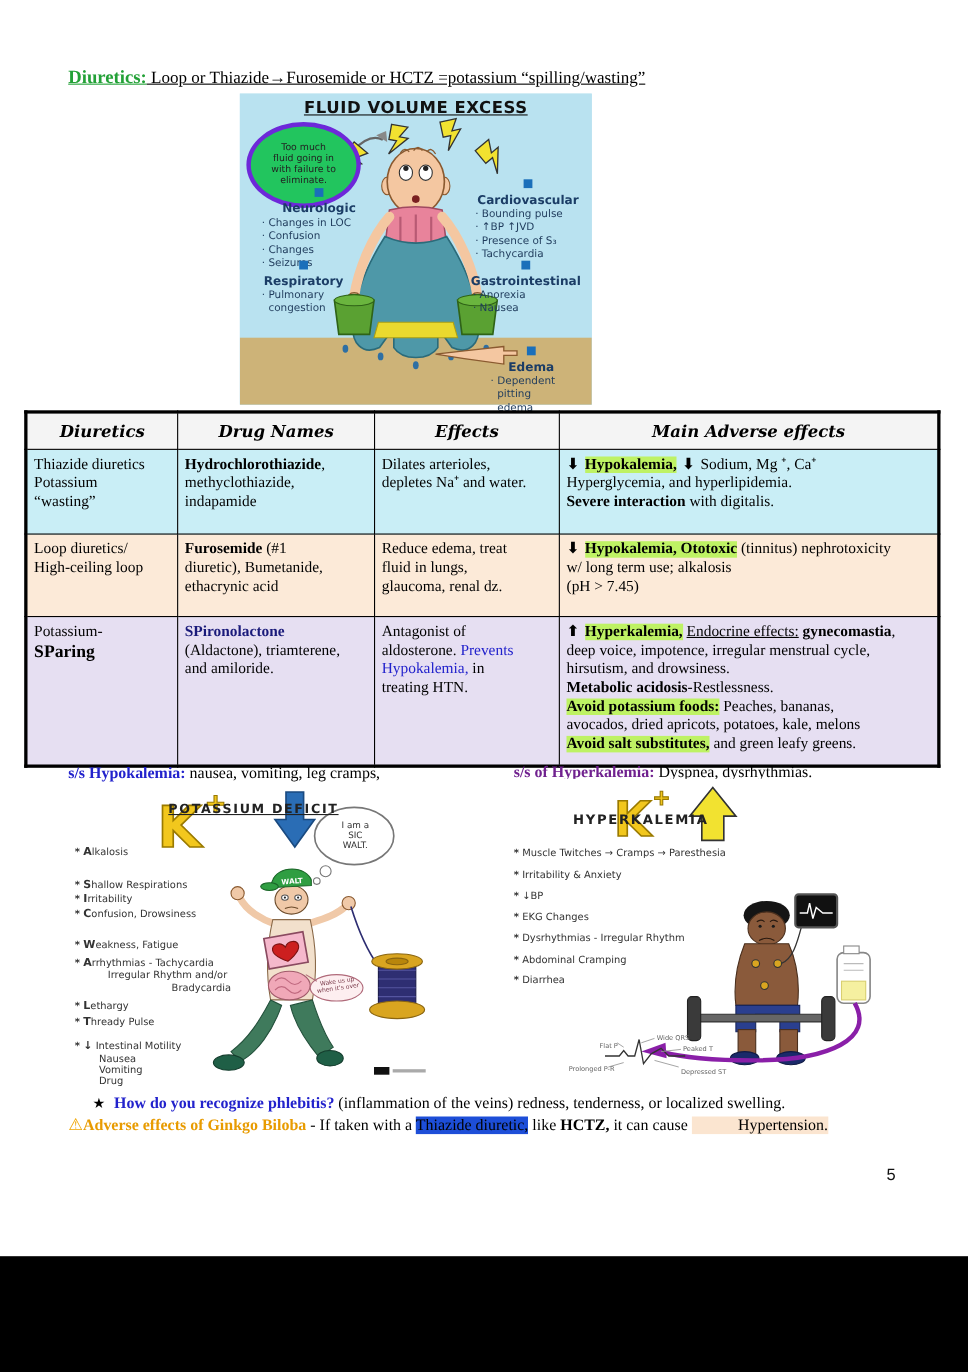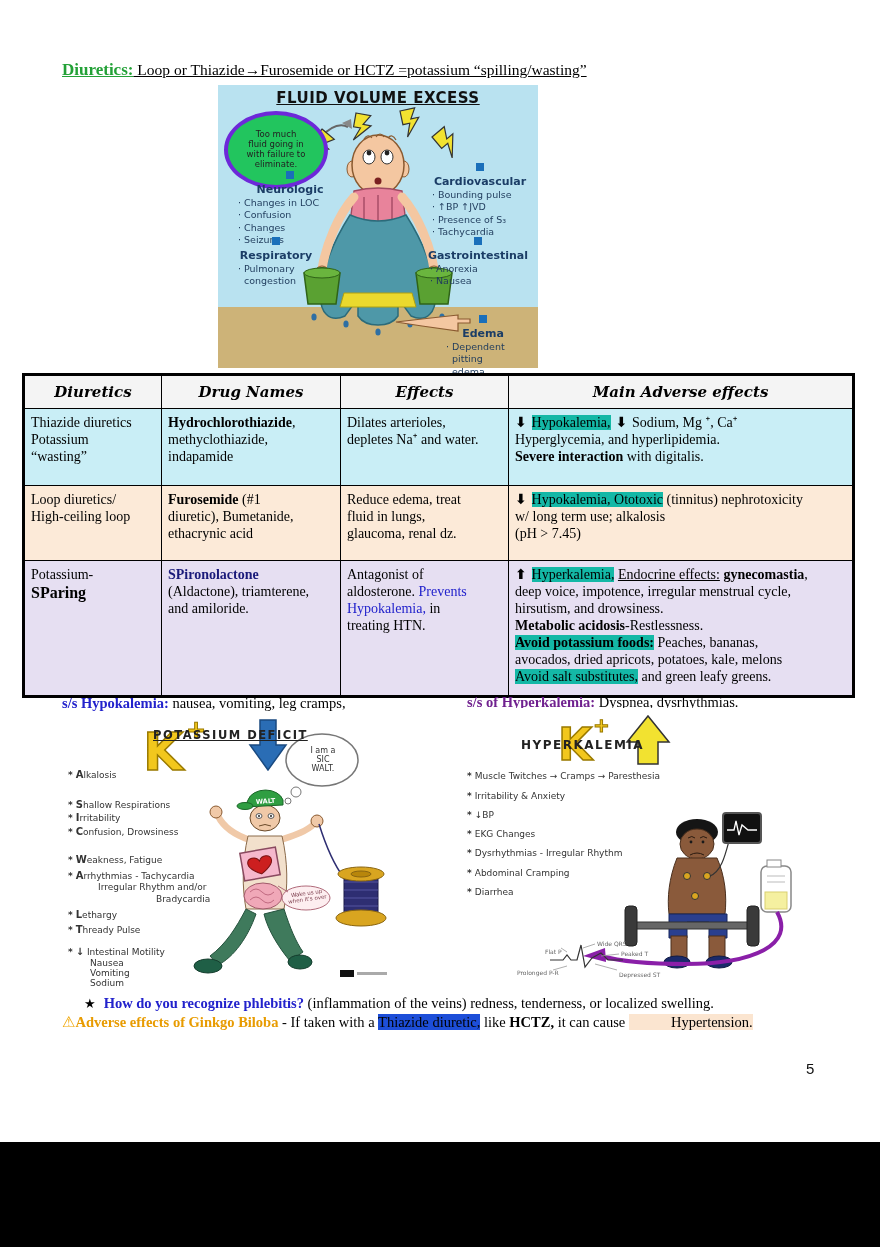--- a/index.html
+++ b/index.html
@@ -33,21 +33,21 @@
   .dtable{position:absolute;left:22px;top:373px;width:830px;border-collapse:collapse;table-layout:fixed;}
   .dtable th,.dtable td{border:1.5px solid #000;vertical-align:top;}
   .dtable{border:3px solid #000;}
   .dtable th{background:#f4f4f4;height:30px;text-align:center;vertical-align:middle;
     font-family:"DejaVu Serif",serif;font-style:italic;font-weight:bold;font-size:15px;}
   .dtable td{padding:5px 6px;font-size:14px;line-height:1.22;white-space:pre-line;}
   .r1 td{background:#c9eef6;height:66px;}
   .r2 td{background:#fcead8;height:64px;}
   .r3 td{background:#e6dff2;height:124px;}
   .b{font-weight:bold;}
-  .hl{background:#14b8a6;}
+  .hl{background:#bef264;font-weight:bold;}
   .u{text-decoration:underline;}
   .blue{color:#2222cc;}
   .navy{color:#1a1a7a;font-weight:bold;}
   .arr{font-family:"DejaVu Sans",sans-serif;font-weight:bold;}
   .sp-big{font-weight:bold;font-size:16px;}
 
   
   .ss-hypo{left:62px;top:678px;width:340px;font-size:14.5px;white-space:pre-line;line-height:1.15;}
   .ss-hyper{left:467px;top:694px;width:390px;font-size:14.5px;}
   .lbl-blue{color:#2222cc;font-weight:bold;margin-top:40px;}
@@ -356,21 +356,21 @@
     <div class="ct-item" style="left:8px;top:114px;"><span class="ast">*</span><span class="fl">C</span><span>onfusion, Drowsiness</span></div>
     <div class="ct-item" style="left:8px;top:142px;"><span class="ast">*</span><span class="fl">W</span><span>eakness, Fatigue</span></div>
     <div class="ct-item" style="left:8px;top:158px;"><span class="ast">*</span><span class="fl">A</span><span>rrhythmias - Tachycardia</span></div>
     <div class="ct-sub" style="left:38px;top:170px;">Irregular Rhythm and/or</div>
     <div class="ct-sub" style="left:96px;top:182px;">Bradycardia</div>
     <div class="ct-item" style="left:8px;top:197px;"><span class="ast">*</span><span class="fl">L</span><span>ethargy</span></div>
     <div class="ct-item" style="left:8px;top:212px;"><span class="ast">*</span><span class="fl">T</span><span>hready Pulse</span></div>
     <div class="ct-item" style="left:8px;top:234px;"><span class="ast">*</span><span class="fl">↓</span><span> Intestinal Motility</span></div>
     <div class="ct-sub" style="left:30px;top:246px;">Nausea</div>
     <div class="ct-sub" style="left:30px;top:256px;">Vomiting</div>
-    <div class="ct-sub" style="left:30px;top:266px;">Sodium</div>
+    <div class="ct-sub" style="left:30px;top:266px;">Drug</div>
   </div>
 
   <div class="abs cartoon hyper-cartoon">
     <svg width="345" height="276" viewBox="0 0 345 276">
       <text x="103" y="52" font-family="DejaVu Sans" font-size="44" font-weight="bold" fill="#f2c71d" stroke="#9a7a00" stroke-width="1.5">K</text>
       <text x="138" y="24" font-family="DejaVu Sans" font-size="20" font-weight="bold" fill="#f2c71d" stroke="#9a7a00" stroke-width="1">+</text>
       <g>
         <polygon points="193,8 214,34 203,34 203,56 183,56 183,34 172,34" fill="#f2e230" stroke="#333" stroke-width="1.5"></polygon>
       </g>
       <g>

